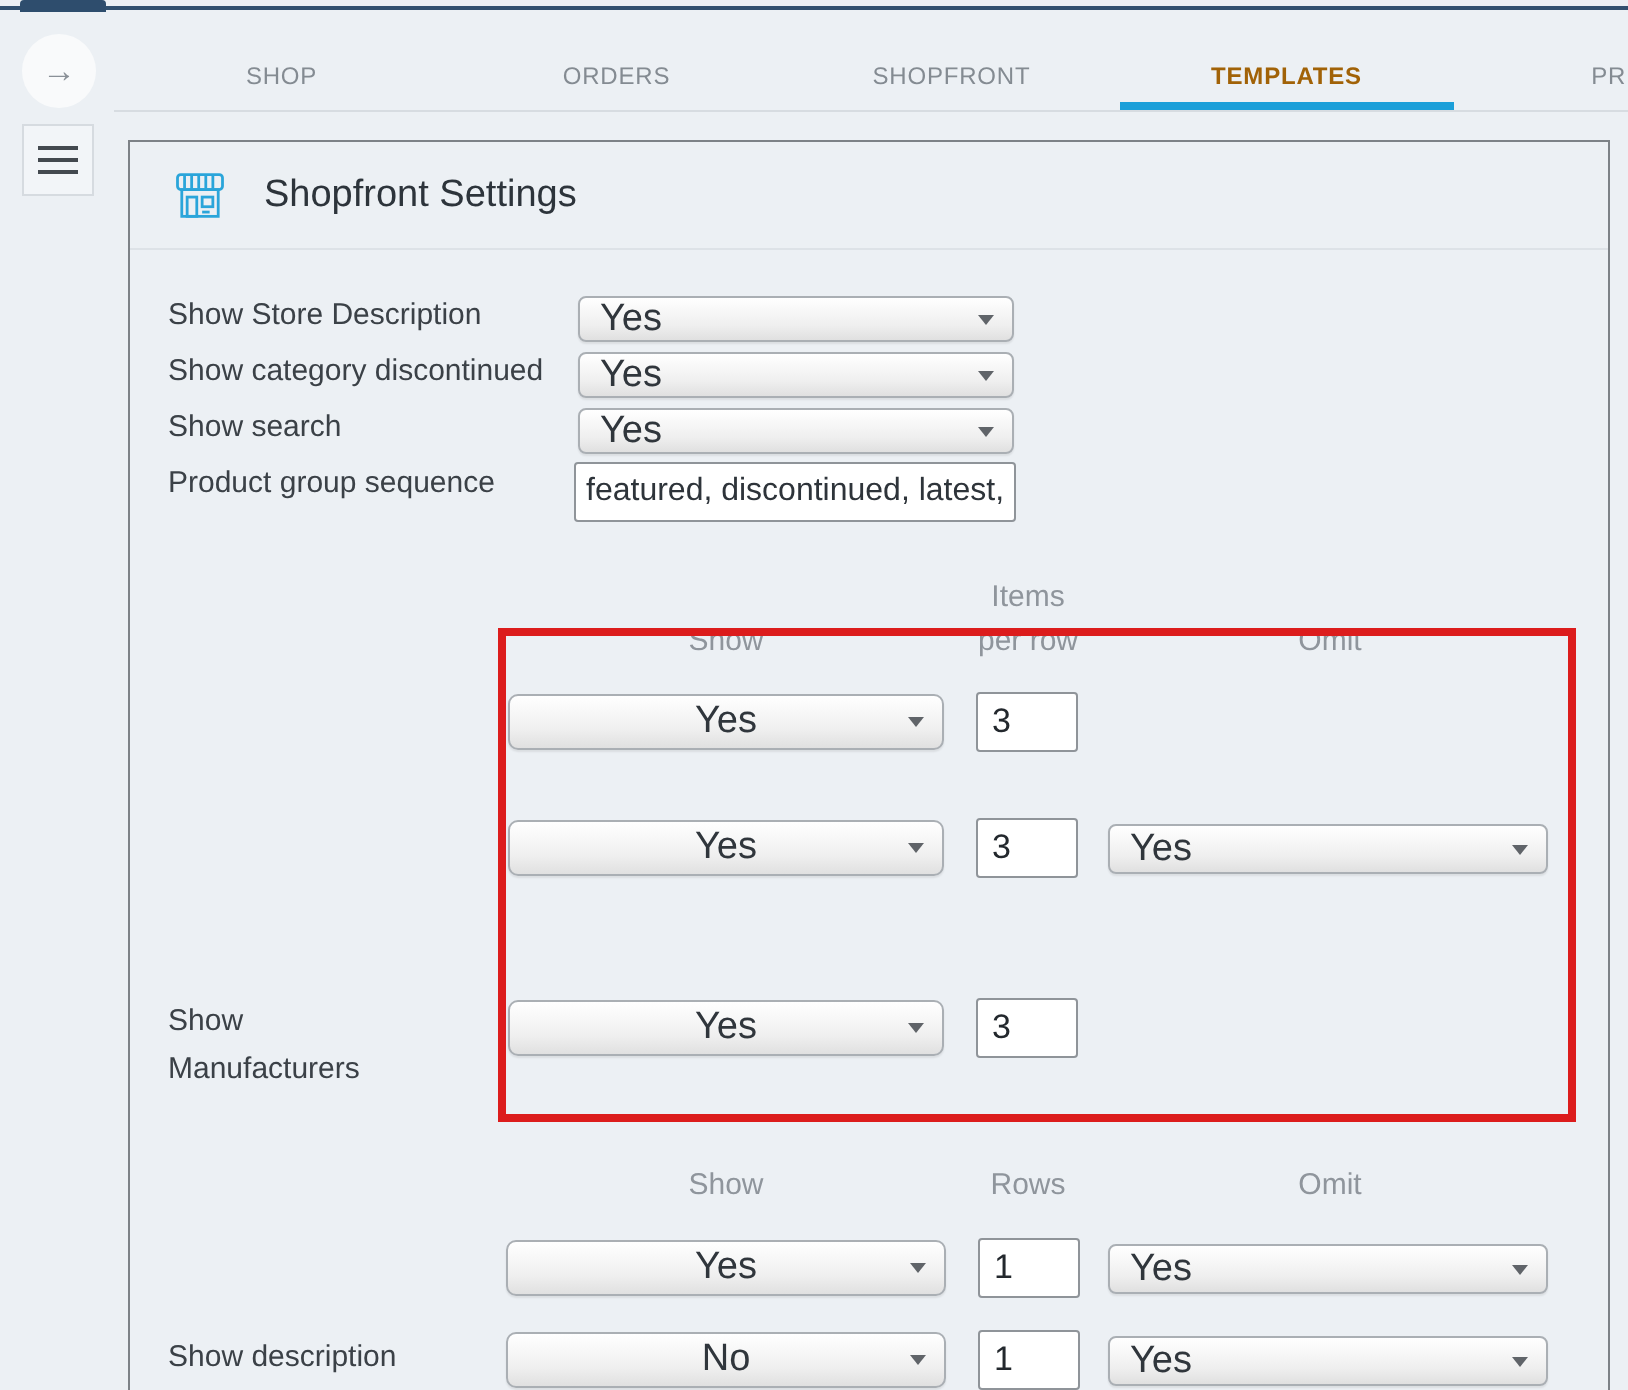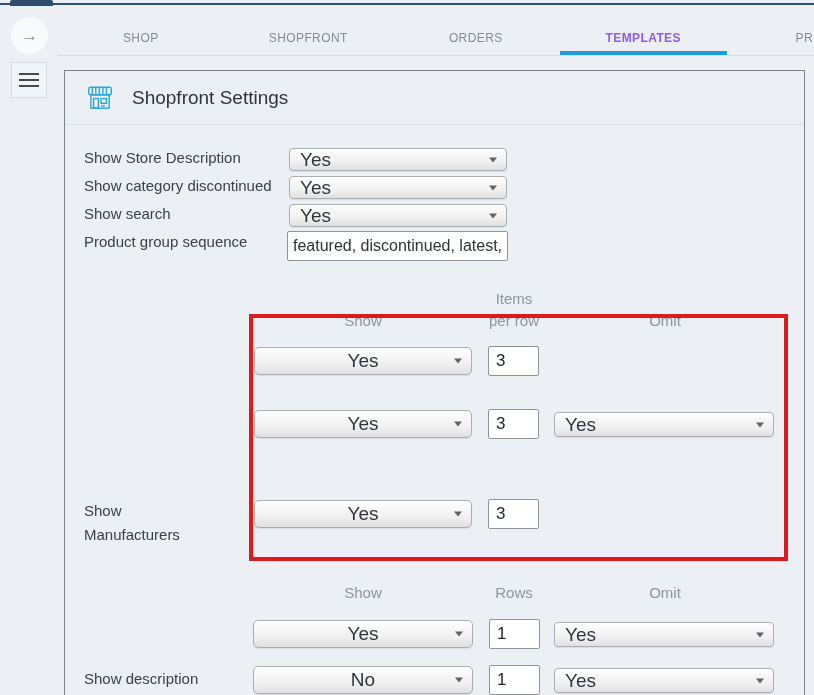--- a/index.html
+++ b/index.html
@@ -31,21 +31,21 @@
   
   .tabbar {
     position:absolute; left:57px; top:20px; width:840px; height:36px;
     display:flex; border-bottom:1px solid #d7dce1;
   }
   .tab {
     width:167.5px; height:100%; display:flex; align-items:center; justify-content:center;
     font-size:12px; letter-spacing:.4px; color:#848b92; cursor:pointer;
     border-bottom:4px solid transparent; padding-top:4px;
   }
-  .tab.active { color:#8b5cf6; font-weight:bold; border-bottom-color:#1b9fd9; }
+  .tab.active { color:#a16207; font-weight:bold; border-bottom-color:#1b9fd9; }
 
   
   .panel {
     position:absolute; left:64px; top:70px; width:741px; height:700px;
     border:1px solid #7d8287; background:#ecf0f4;
   }
   .panel-header {
     position:absolute; left:0; top:0; width:100%; height:54px;
     border-bottom:1px solid #dde2e7; display:flex; align-items:center;
   }
@@ -92,22 +92,22 @@
   <span>→</span>
 </div>
 <div class="menu-btn">
   <span></span>
   <span></span>
   <span></span>
 </div>
 
 <div class="tabbar">
   <div class="tab">SHOP</div>
+  <div class="tab">ORDERS</div>
   <div class="tab">SHOPFRONT</div>
-  <div class="tab">ORDERS</div>
   <div class="tab active">TEMPLATES</div>
   <div class="tab">PRIC</div>
 </div>
 
 <div class="panel">
 
   <div class="panel-header">
     <svg width="30" height="30" viewBox="0 0 28 28" fill="none" stroke="#2aa5da" stroke-width="1.3">
       <rect x="3.5" y="4" width="21" height="7" rx="1.5"></rect>
       <line x1="6.8" y1="4.5" x2="6.8" y2="10.5"></line>

